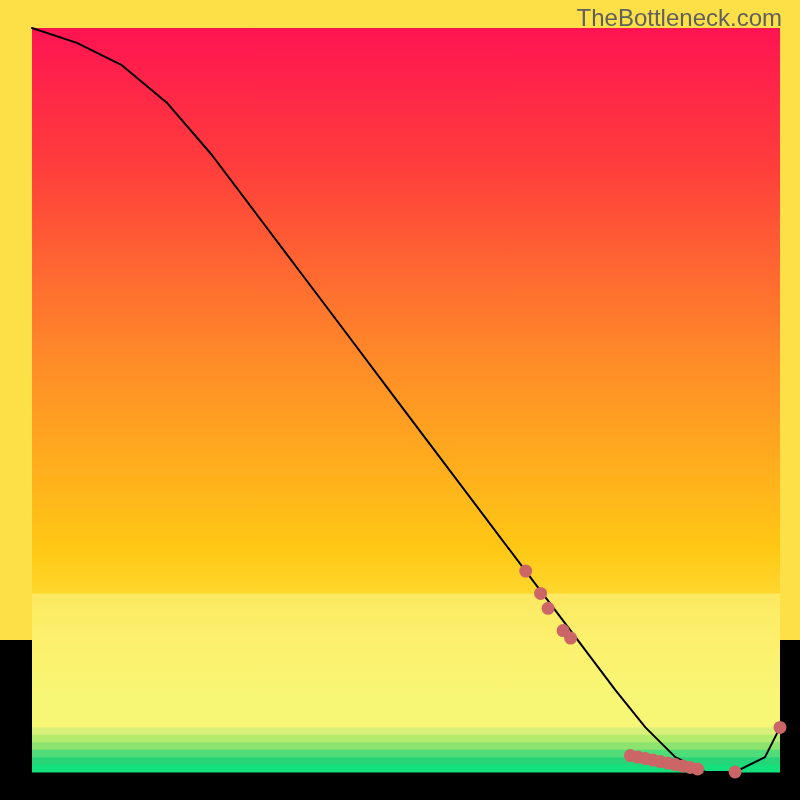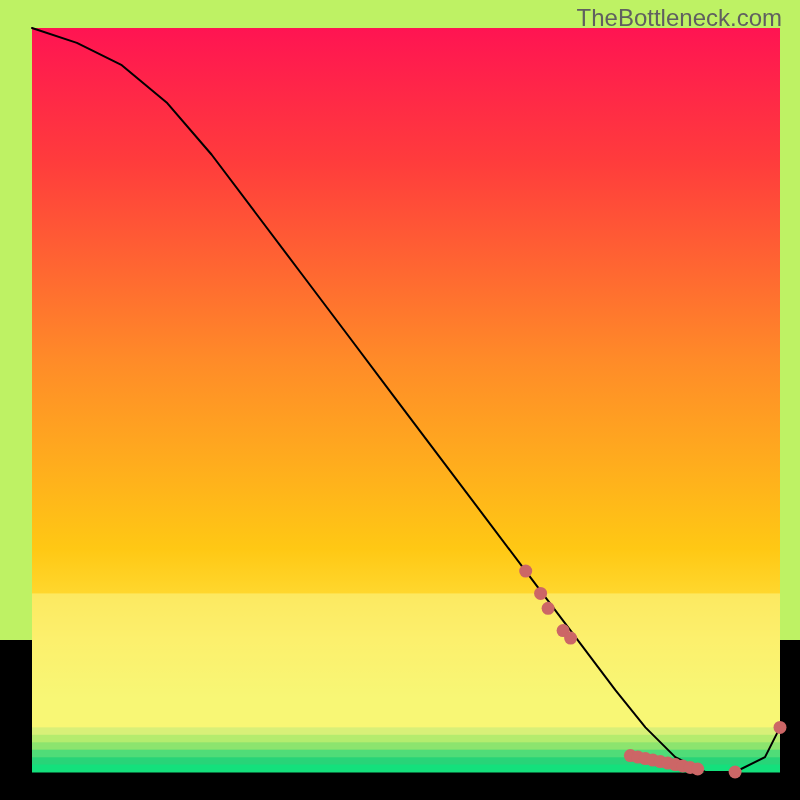--- a/index.html
+++ b/index.html
@@ -7,21 +7,21 @@
     padding: 0;
     width: 800px;
     height: 800px;
     background: #000;
     overflow: hidden;
   }
   .container {
     position: relative;
     width: 800px;
     height: 640px;
-    background: #bef264;
+    background: #fde047;
   }
   .watermark {
     position: absolute;
     top: 4px;
     right: 18px;
     font-family: Arial, Helvetica, sans-serif;
     font-size: 24px;
     font-weight: 500;
     color: #606060;
     z-index: 10;

